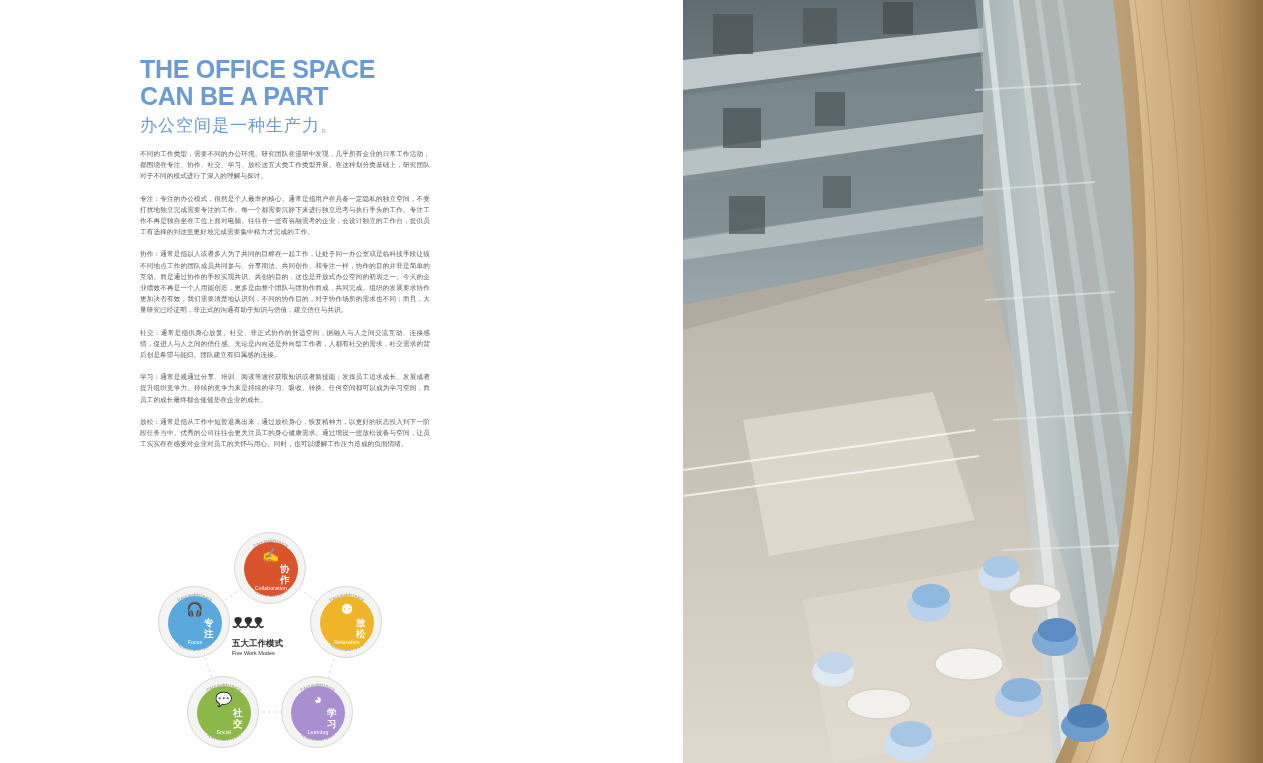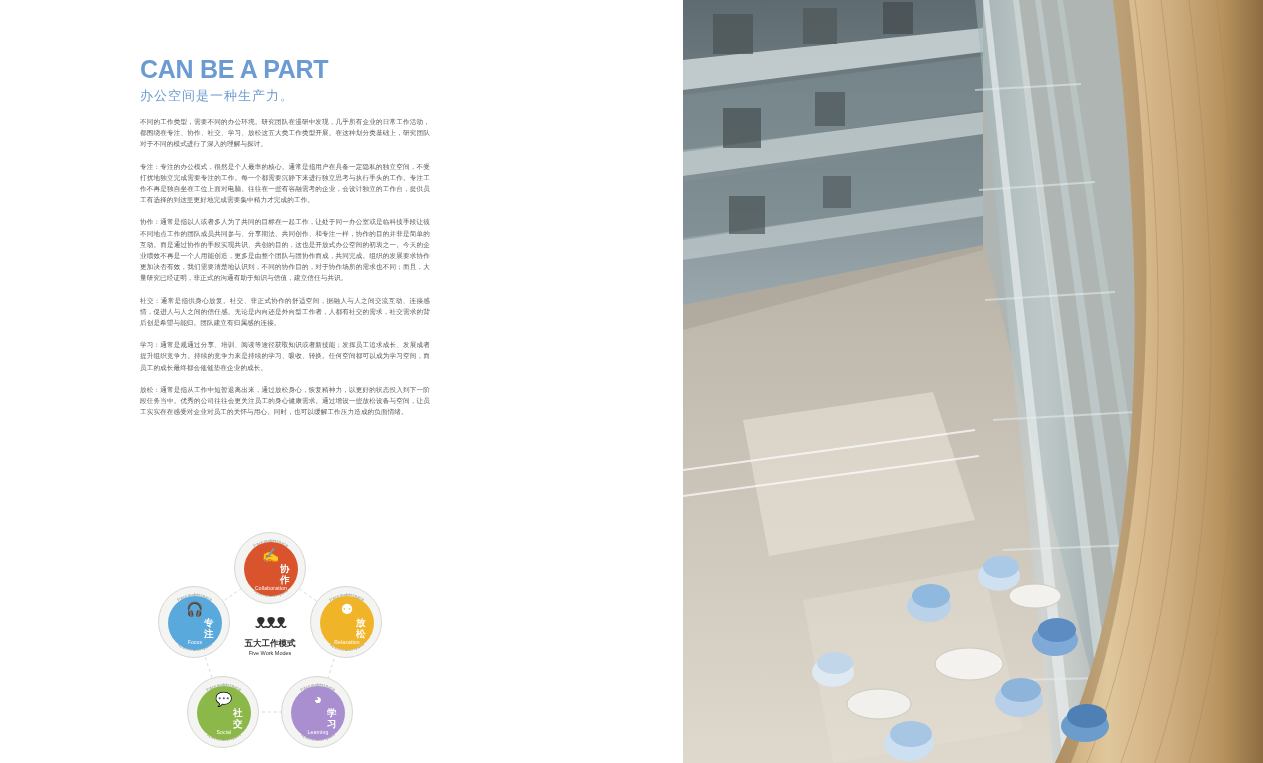--- a/index.html
+++ b/index.html
@@ -37,21 +37,21 @@
     color: #6b9bd2;
     font-weight: bold;
     font-size: 25px;
     line-height: 27px;
     letter-spacing: -0.3px;
     margin: 0;
   }
   .headline span { display: block; }
   .headline-cn {
     color: #6b9bd2;
-    font-size: 13px;
+    font-size: 17px;
     margin-top: 4px;
     letter-spacing: 1px;
   }
   .subhead {
     color: #4d4d4d;
     font-weight: bold;
     font-size: 12.5px;
     margin-top: 32px;
     letter-spacing: 0.4px;
   }
@@ -121,21 +121,21 @@
     font-size: 4.2px;
     fill: #8a8a84;
     letter-spacing: 0.2px;
     font-family: "Liberation Sans", sans-serif;
   }
   .center-node {
     position: absolute;
     left: 92px;
     top: 94px;
     width: 76px;
-    text-align: center;
+    text-align: left;
   }
   .center-node .people {
     font-size: 20px;
     color: #2f2f2f;
     line-height: 22px;
     letter-spacing: -2px;
   }
   .center-node .c-cn {
     font-size: 8.5px;
     font-weight: bold;
@@ -165,20 +165,21 @@
 </style>
 </head>
 <body>
 
 <div class="page">
 
   <div class="left-col">
     <div class="text-block">
 
       <div class="headline">
+        <span>THE OFFICE SPACE</span>
         <span>CAN BE A PART</span>
       </div>
       <div class="headline-cn">办公空间是一种生产力。</div>
 
 
       <p class="body-para">不同的工作类型，需要不同的办公环境。研究团队在漫研中发现，几乎所有企业的日常工作活动，都围绕在专注、协作、社交、学习、放松这五大类工作类型开展。在这种划分类基础上，研究团队对于不同的模式进行了深入的理解与探讨。</p>
       <p class="body-para">专注：专注的办公模式，很然是个人最率的核心。通常是指用户在具备一定隐私的独立空间，不受打扰地独立完成需要专注的工作。每一个都需要沉静下来进行独立思考与执行手头的工作。专注工作不再是独自坐在工位上面对电脑。往往在一些有容融需考的企业，会设计独立的工作台，提供员工有选择的到这里更好地完成需要集中精力才完成的工作。</p>
       <p class="body-para">协作：通常是指以人或者多人为了共同的目标在一起工作，让处于同一办公室或是临科技手段让彼不同地点工作的团队成员共同参与、分享期法、共同创作、和专注一样，协作的目的并非是简单的互动。而是通过协作的手段实现共识、共创的目的，这也是开放式办公空间的初衷之一。今天的企业绩效不再是一个人用能创造，更多是由整个团队与团协作而成，共同完成。组织的发展要求协作更加决否有效，我们需要清楚地认识到，不同的协作目的，对于协作场所的需求也不同；而且，大量研究已经证明，非正式的沟通有助于知识与信值，建立信任与共识。</p>
       <p class="body-para">社交：通常是指供身心放复。社交、非正式协作的舒适空间，据融人与人之间交流互动、连接感情，促进人与人之间的信任感。无论是内向还是外向型工作者，人都有社交的需求，社交需求的背后创是希望与能归。团队建立有归属感的连接。</p>
       <p class="body-para">学习：通常是规通过分享、培训、阅读等途径获取知识或者新技能；发挥员工追求成长、发展成者提升组织竞争力。持续的竞争力来是持续的学习、吸收、转换。任何空间都可以成为学习空间，而员工的成长最终都会催催垫在企业的成长。</p>

